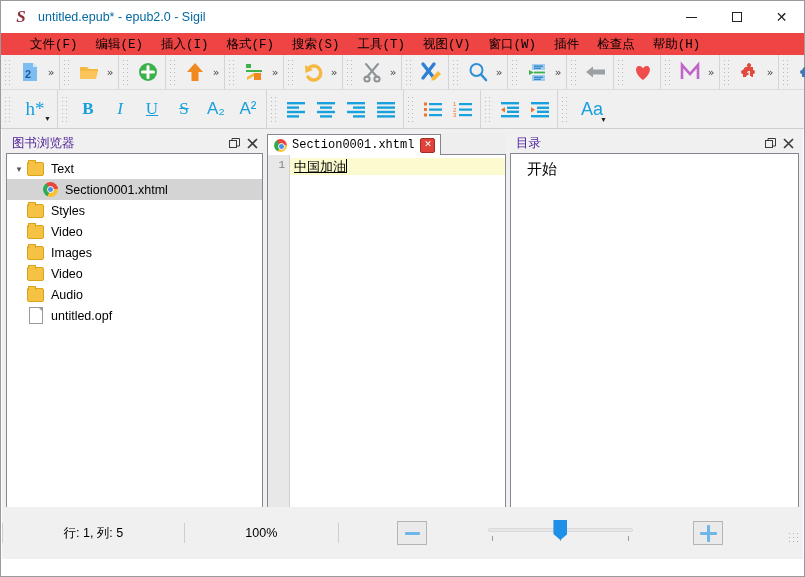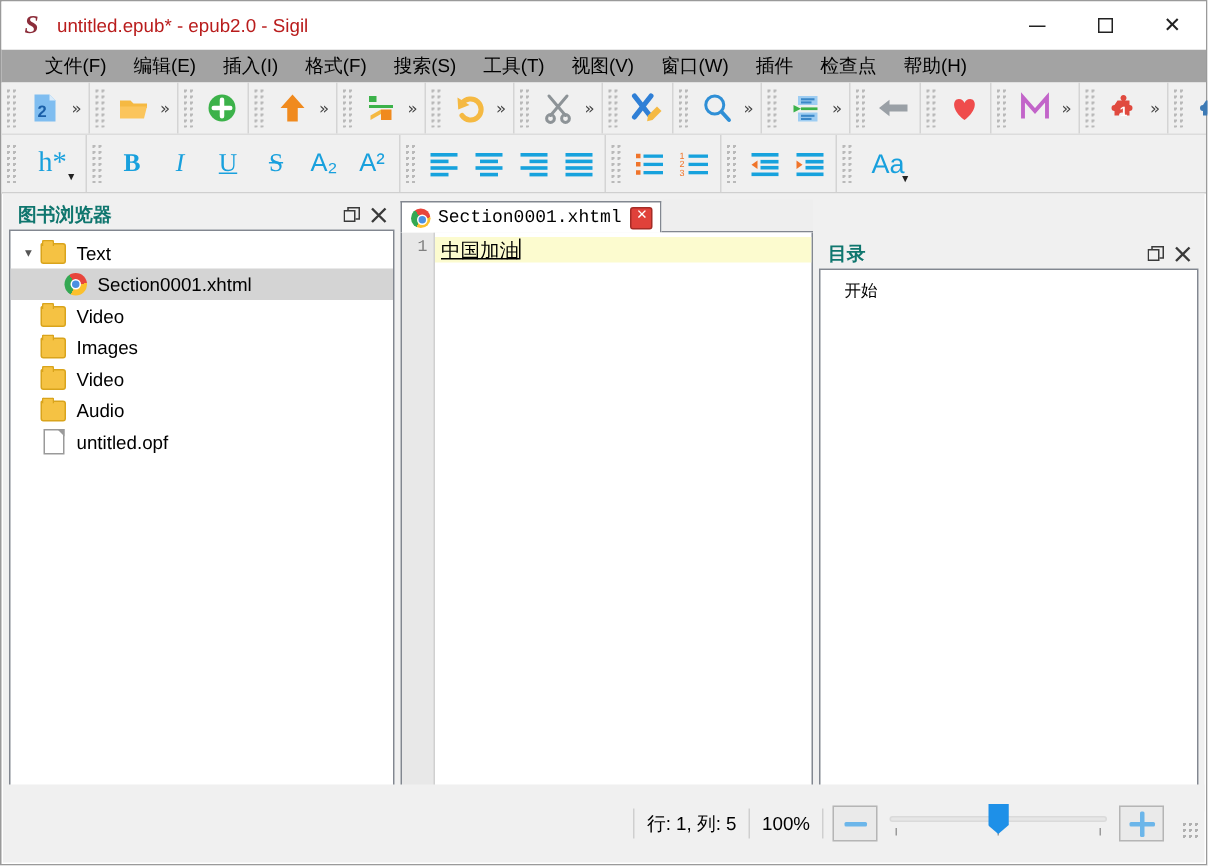--- a/index.html
+++ b/index.html
@@ -17,33 +17,33 @@
   
   .titlebar{
     height:32px;display:flex;align-items:center;background:#ffffff;
     position:relative;
   }
   .title-icon{
     margin-left:11px;width:18px;height:20px;display:flex;align-items:center;
     justify-content:center;color:#8c2d3a;font-family:"Liberation Serif","DejaVu Serif",serif;
     font-size:17px;font-style:italic;font-weight:bold;
   }
-  .title-text{margin-left:8px;font-size:12.5px;color:#b91c1c;white-space:nowrap;}
+  .title-text{margin-left:8px;font-size:12.5px;color:#0369a1;white-space:nowrap;}
   .win-btns{position:absolute;right:0;top:0;height:32px;display:flex;}
   .win-btn{
     width:45px;height:32px;display:flex;align-items:center;justify-content:center;
     color:#222;
   }
   .win-btn span{display:block;}
   .w-min{width:11px;height:1px;background:#222;}
   .w-max{width:10px;height:10px;border:1px solid #222;box-sizing:border-box;}
   .w-close{font-size:14px;line-height:14px;font-family:"DejaVu Sans",sans-serif;}
 
   
-  .menubar{height:22px;display:flex;align-items:center;padding-left:20px;background:#a3a3a3;}
+  .menubar{height:22px;display:flex;align-items:center;padding-left:20px;background:#ef4444;font-family:Liberation Mono, monospace;}
   .menu-item{padding:2px 9px;font-size:12.5px;color:#000;white-space:nowrap;}
 
   
   .toolbar{
     height:34px;display:flex;align-items:stretch;background:#f0f0f0;
     border-bottom:1px solid #dcdcdc;
   }
   .toolbar.row2{height:38px;border-bottom:1px solid #cfcfcf;}
   .tgroup{display:flex;align-items:center;border-right:1px solid #d4d4d4;padding-right:2px;}
   .tgroup:last-child{border-right:none;}
@@ -70,21 +70,21 @@
   
   .body{
     position:absolute;left:1px;right:1px;top:128px;bottom:35px;
     display:flex;background:#f0f0f0;padding:4px 4px 0 4px;box-sizing:border-box;
   }
   .pane{display:flex;flex-direction:column;background:#f0f0f0;}
   .pane-head{
     height:20px;display:flex;align-items:center;background:#f0f0f0;
     padding:0 2px 0 6px;
   }
-  .pane-title{font-size:12.5px;color:#0f766e;flex:1;white-space:nowrap;font-weight:bold;}
+  .pane-title{font-size:12.5px;color:#4c1d95;flex:1;white-space:nowrap;}
   .pane-btn{
     width:18px;height:18px;display:flex;align-items:center;justify-content:center;
     color:#3a3a3a;font-size:11px;
   }
   .pane-body{
     flex:1;background:#ffffff;border:1px solid #828790;box-sizing:border-box;overflow:hidden;
   }
 
   
   .left{width:257px;}
@@ -152,27 +152,27 @@
   .code{flex:1;padding-top:3px;text-decoration:underline;}
   .codeline{
     background:#fcfbcf;height:17px;line-height:17px;padding-left:4px;
     font-size:13px;color:#000;white-space:nowrap;position:relative;
   }
   .caret{
     display:inline-block;width:1px;height:14px;background:#000;vertical-align:-2px;
   }
 
   
-  .right{width:253px;margin-top:26px;}
-  .toc-item{padding:6px 0 0 16px;font-size:11px;color:#000;}
+  .right{width:289px;}
+  .toc-item{padding:6px 0 0 16px;font-size:15px;color:#000;}
 
   
   .statusbar{
-    position:absolute;left:1px;right:1px;bottom:1px;height:52px;
-    background:#f0f0f0;display:flex;align-items:center;justify-content:flex-end;
+    position:absolute;left:1px;right:1px;bottom:17px;height:52px;
+    background:#f0f0f0;display:flex;align-items:center;justify-content:space-between;
   }
   .st-sep{width:1px;height:20px;background:#cfcfcf;margin:0 0px;}
   .st-text{padding:0 8px;font-size:12.5px;color:#000;white-space:nowrap;}
   .zbtn{
     width:30px;height:24px;border:1px solid #b5b5b5;background:#eaeaea;
     display:flex;align-items:center;justify-content:center;margin:0 6px;box-sizing:border-box;
   }
   .zminus{width:15px;height:3px;background:#6cb6ea;border-radius:1px;}
   .zplus{width:17px;height:17px;position:relative;}
   .zplus:before,.zplus:after{
@@ -543,20 +543,25 @@
             <span>Text</span>
           </div>
 
           <div class="trow sel">
             <div class="twist"></div>
             <div class="indent"></div>
             <div class="chrome"></div>
             <span>Section0001.xhtml</span>
           </div>
 
+          <div class="trow">
+            <div class="twist"></div>
+            <div class="folder"></div>
+            <span>Styles</span>
+          </div>
 
           <div class="trow">
             <div class="twist"></div>
             <div class="folder"></div>
             <span>Video</span>
           </div>
 
           <div class="trow">
             <div class="twist"></div>
             <div class="folder"></div>

